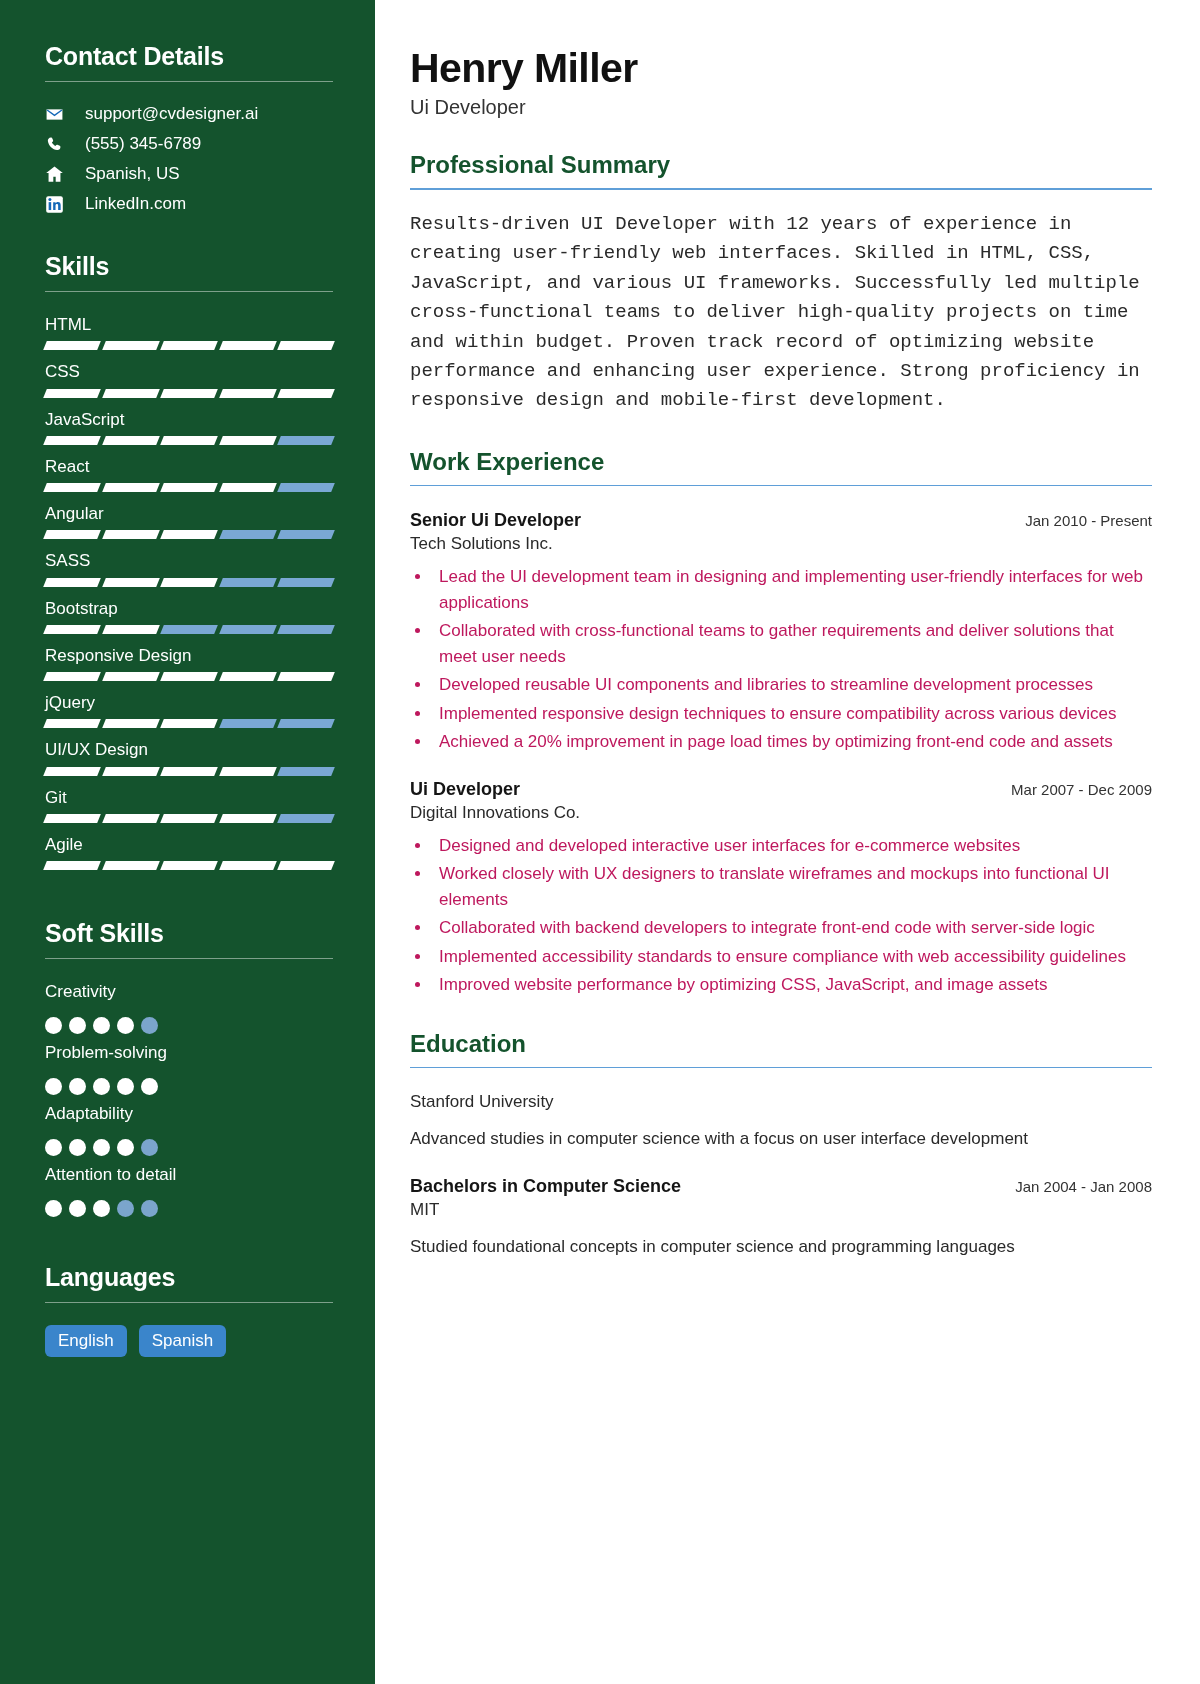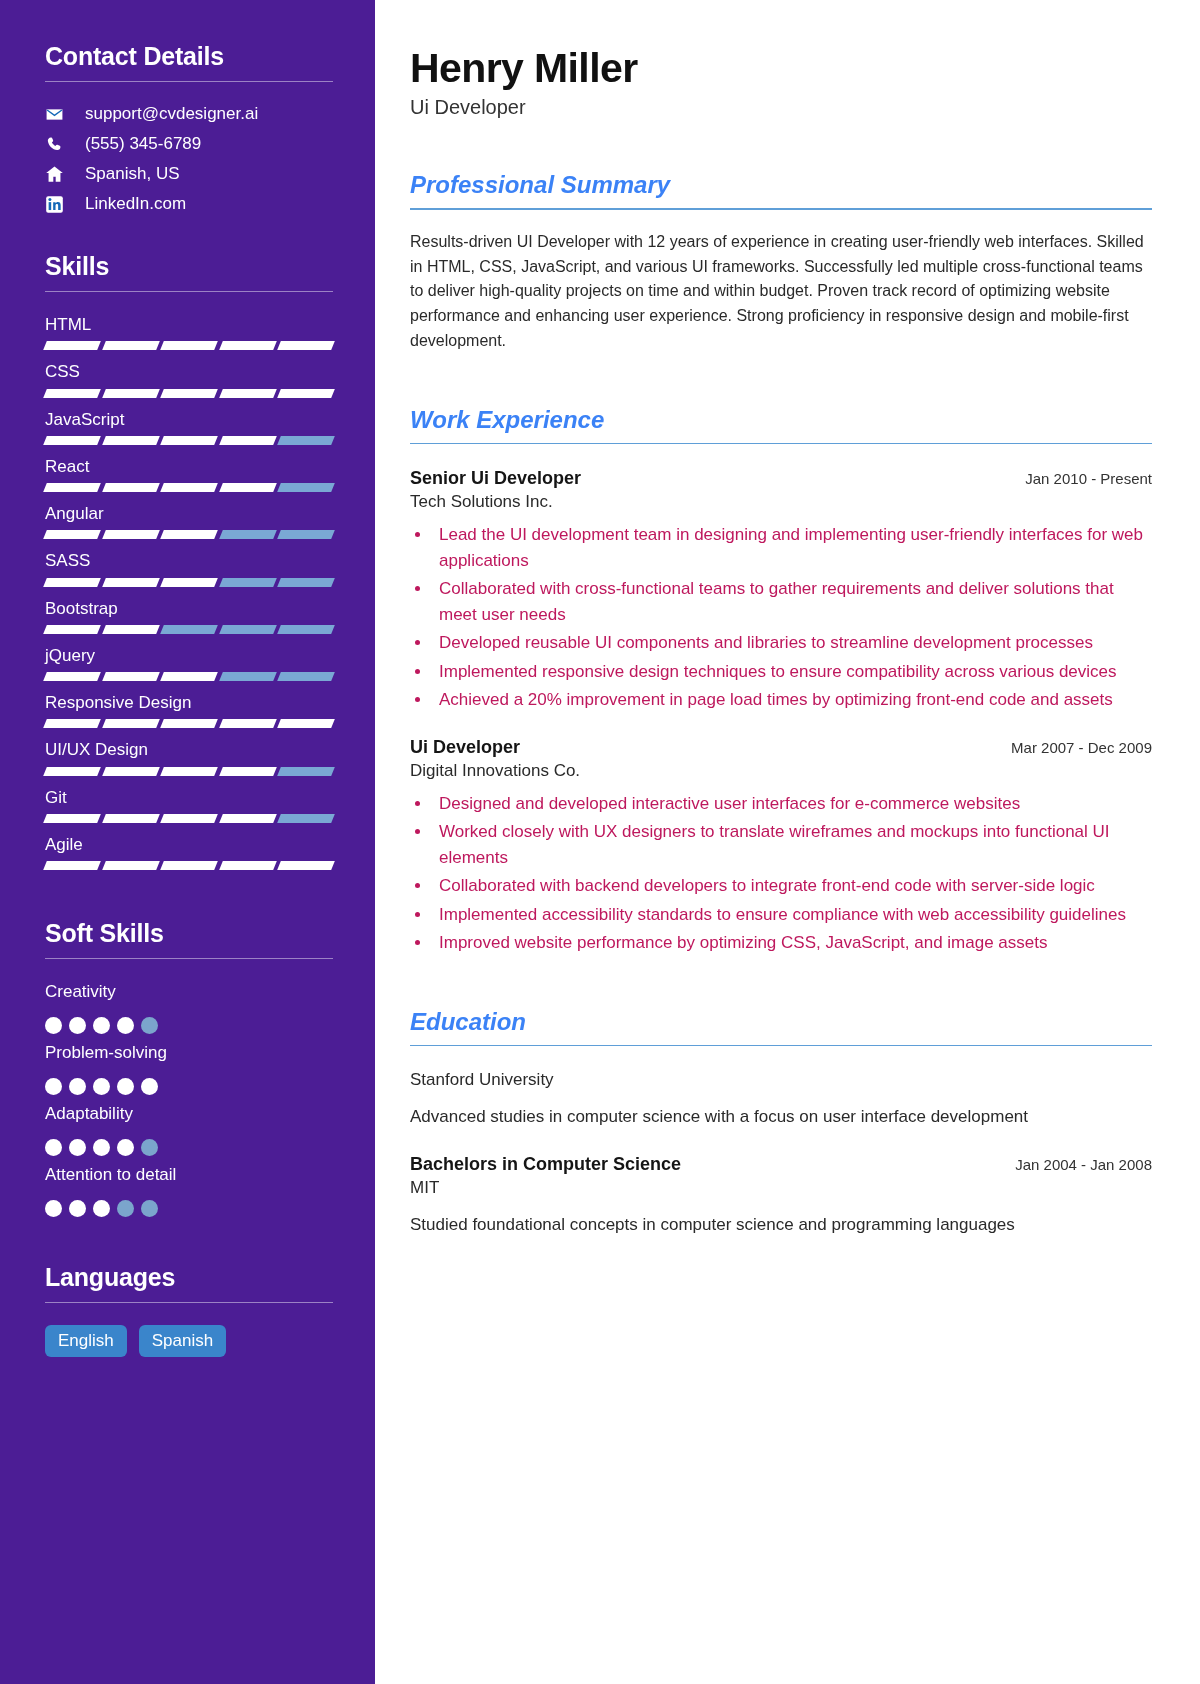--- a/index.html
+++ b/index.html
@@ -9,21 +9,21 @@
     background:#ffffff;
     color:#222;
     display:flex;
     overflow:hidden;
   }
 
   
   .sidebar {
     width:375px;
     min-width:375px;
-    background:#4c1d95;
+    background:#14532d;
     color:#ffffff;
     padding:42px 42px 40px 45px;
   }
   .side-title {
     font-size:25px;
     font-weight:bold;
     letter-spacing:-0.2px;
     margin-bottom:10px;
   }
   .side-rule {
@@ -80,31 +80,31 @@
     font-weight:bold;
     letter-spacing:-0.6px;
     color:#111;
     line-height:1.08;
   }
   .role { font-size:20px; color:#333; margin-top:6px; }
 
   .sec-head {
     font-size:24px;
     font-weight:bold;
-    color:#3b82f6;
-    margin-top:52px;
-    font-style:italic;
+    color:#14532d;
+    margin-top:32px;
   }
   .sec-rule { height:1.5px; background:#5f9fd8; margin-top:9px; }
 
   .summary {
-    font-size:16px;
+    font-size:19px;
     line-height:1.55;
     color:#2a2a2a;
     margin-top:20px;
+    font-family:Liberation Mono, monospace;
   }
 
   .entry { margin-top:24px; }
   .entry-top {
     display:flex; justify-content:space-between;
     align-items:baseline; gap:18px;
   }
   .entry-title { font-size:18px; font-weight:bold; color:#151515; }
   .entry-date { font-size:15px; color:#333; white-space:nowrap; }
   .entry-org { font-size:17px; color:#2a2a2a; margin-top:3px; }
@@ -238,37 +238,37 @@
           <div class="skill-name">Bootstrap</div>
           <div class="bar">
             <span class="seg"></span>
             <span class="seg"></span>
             <span class="seg off"></span>
             <span class="seg off"></span>
             <span class="seg off"></span>
           </div>
         </div>
         <div class="skill-item">
+          <div class="skill-name">Responsive Design</div>
+          <div class="bar">
+            <span class="seg"></span>
+            <span class="seg"></span>
+            <span class="seg"></span>
+            <span class="seg"></span>
+            <span class="seg"></span>
+          </div>
+        </div>
+        <div class="skill-item">
           <div class="skill-name">jQuery</div>
           <div class="bar">
             <span class="seg"></span>
             <span class="seg"></span>
             <span class="seg"></span>
             <span class="seg off"></span>
             <span class="seg off"></span>
-          </div>
-        </div>
-        <div class="skill-item">
-          <div class="skill-name">Responsive Design</div>
-          <div class="bar">
-            <span class="seg"></span>
-            <span class="seg"></span>
-            <span class="seg"></span>
-            <span class="seg"></span>
-            <span class="seg"></span>
           </div>
         </div>
         <div class="skill-item">
           <div class="skill-name">UI/UX Design</div>
           <div class="bar">
             <span class="seg"></span>
             <span class="seg"></span>
             <span class="seg"></span>
             <span class="seg"></span>
             <span class="seg off"></span>

